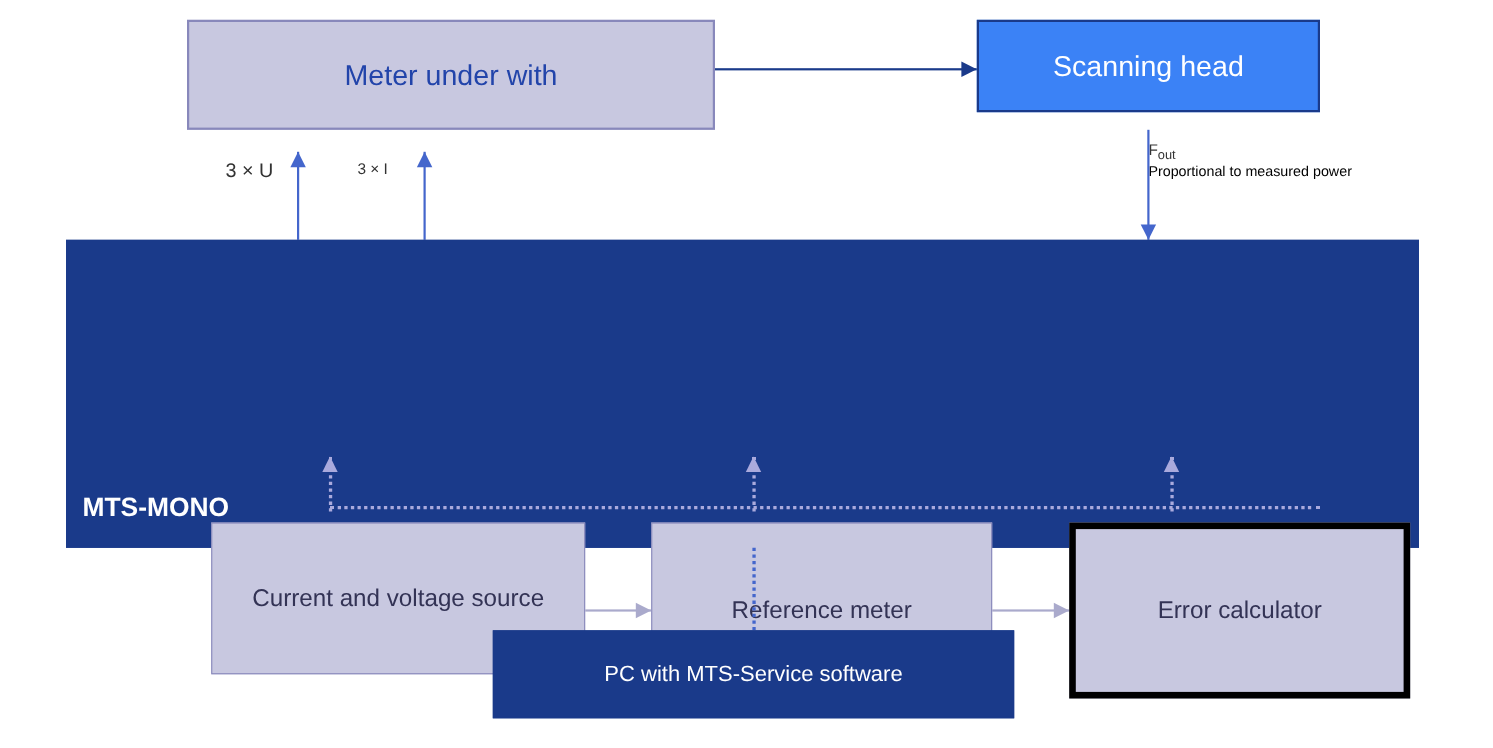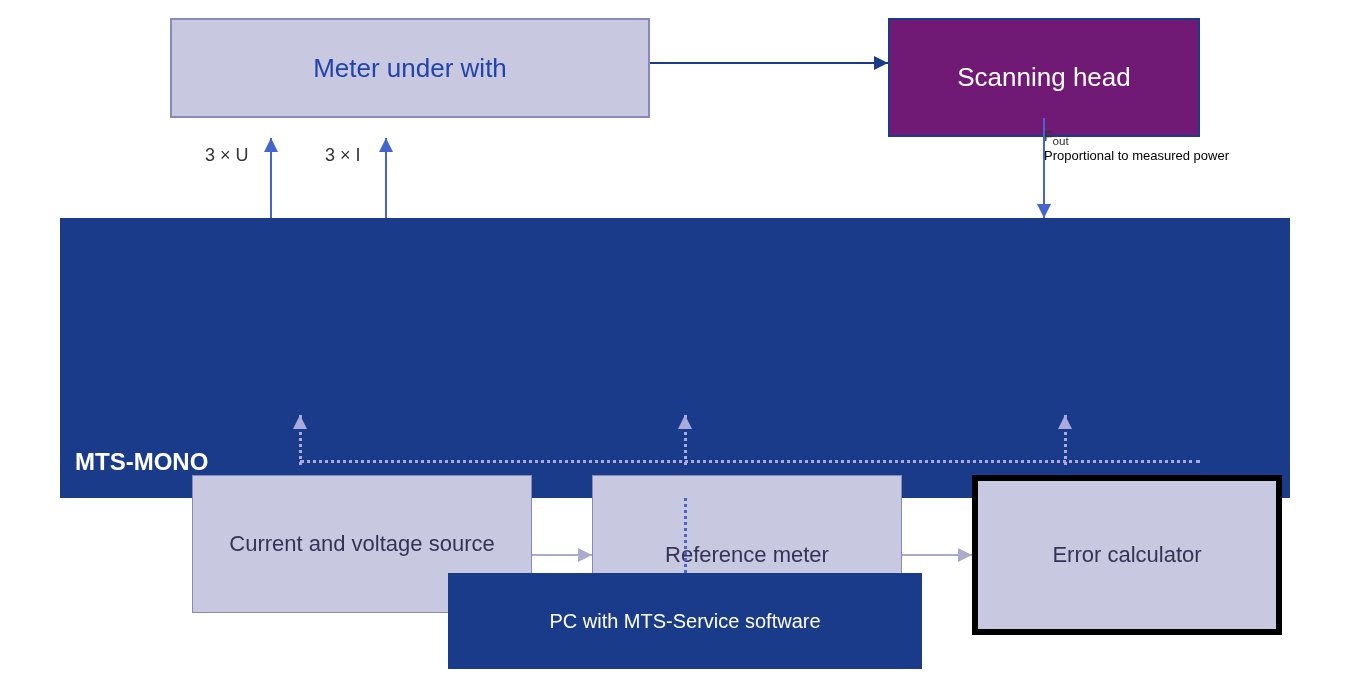--- a/index.html
+++ b/index.html
@@ -38,22 +38,22 @@
       color: #2244aa;
       font-weight: normal;
     }
 
     
     .scanning-head {
       position: absolute;
       top: 18px;
       left: 888px;
       width: 312px;
-      height: 119px;
-      background: #701a75;
+      height: 84px;
+      background: #3b82f6;
       border: 2px solid #1a3a8a;
       display: flex;
       align-items: center;
       justify-content: center;
     }
 
     .scanning-head-label {
       font-size: 26px;
       color: #ffffff;
       font-weight: normal;
@@ -280,21 +280,21 @@
       left: 205px;
       font-size: 18px;
       color: #333333;
     }
 
     
     .label-3i {
       position: absolute;
       top: 145px;
       left: 325px;
-      font-size: 18px;
+      font-size: 14px;
       color: #333333;
     }
 
     
     .dotted-line-h {
       position: absolute;
       top: 460px;
       left: 300px;
       width: 900px;
       border-top: 3px dotted #aaaadd;
@@ -375,21 +375,21 @@
       height: 75px;
       border-left: 3px dotted #4466cc;
     }
 
     
     .pc-box {
       position: absolute;
       top: 573px;
       left: 448px;
       width: 474px;
-      height: 96px;
+      height: 80px;
       background: #1a3a8a;
       border: 2px solid #1a3a8a;
       display: flex;
       align-items: center;
       justify-content: center;
     }
 
     .pc-label {
       font-size: 20px;
       color: #ffffff;

